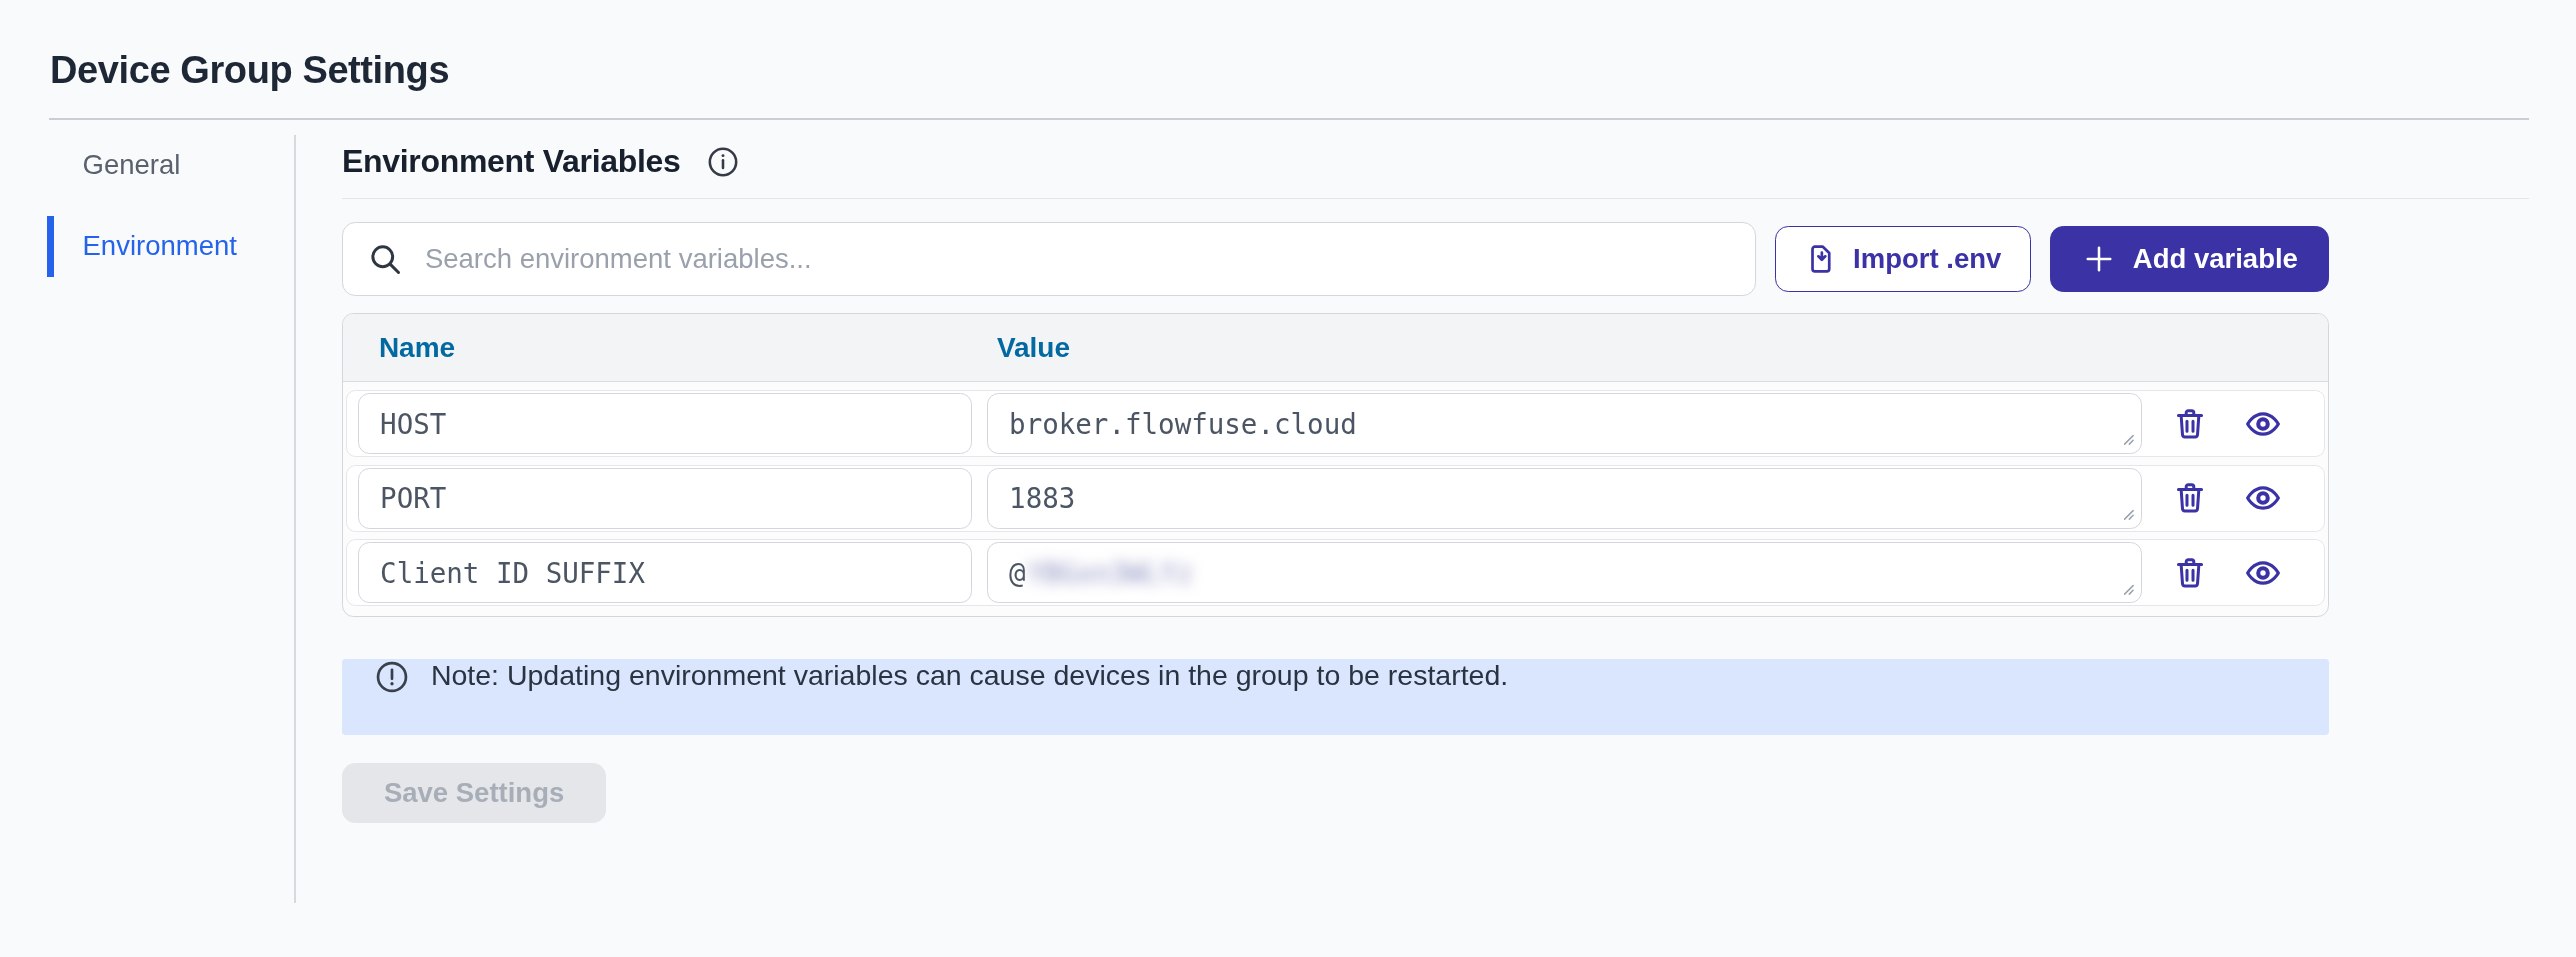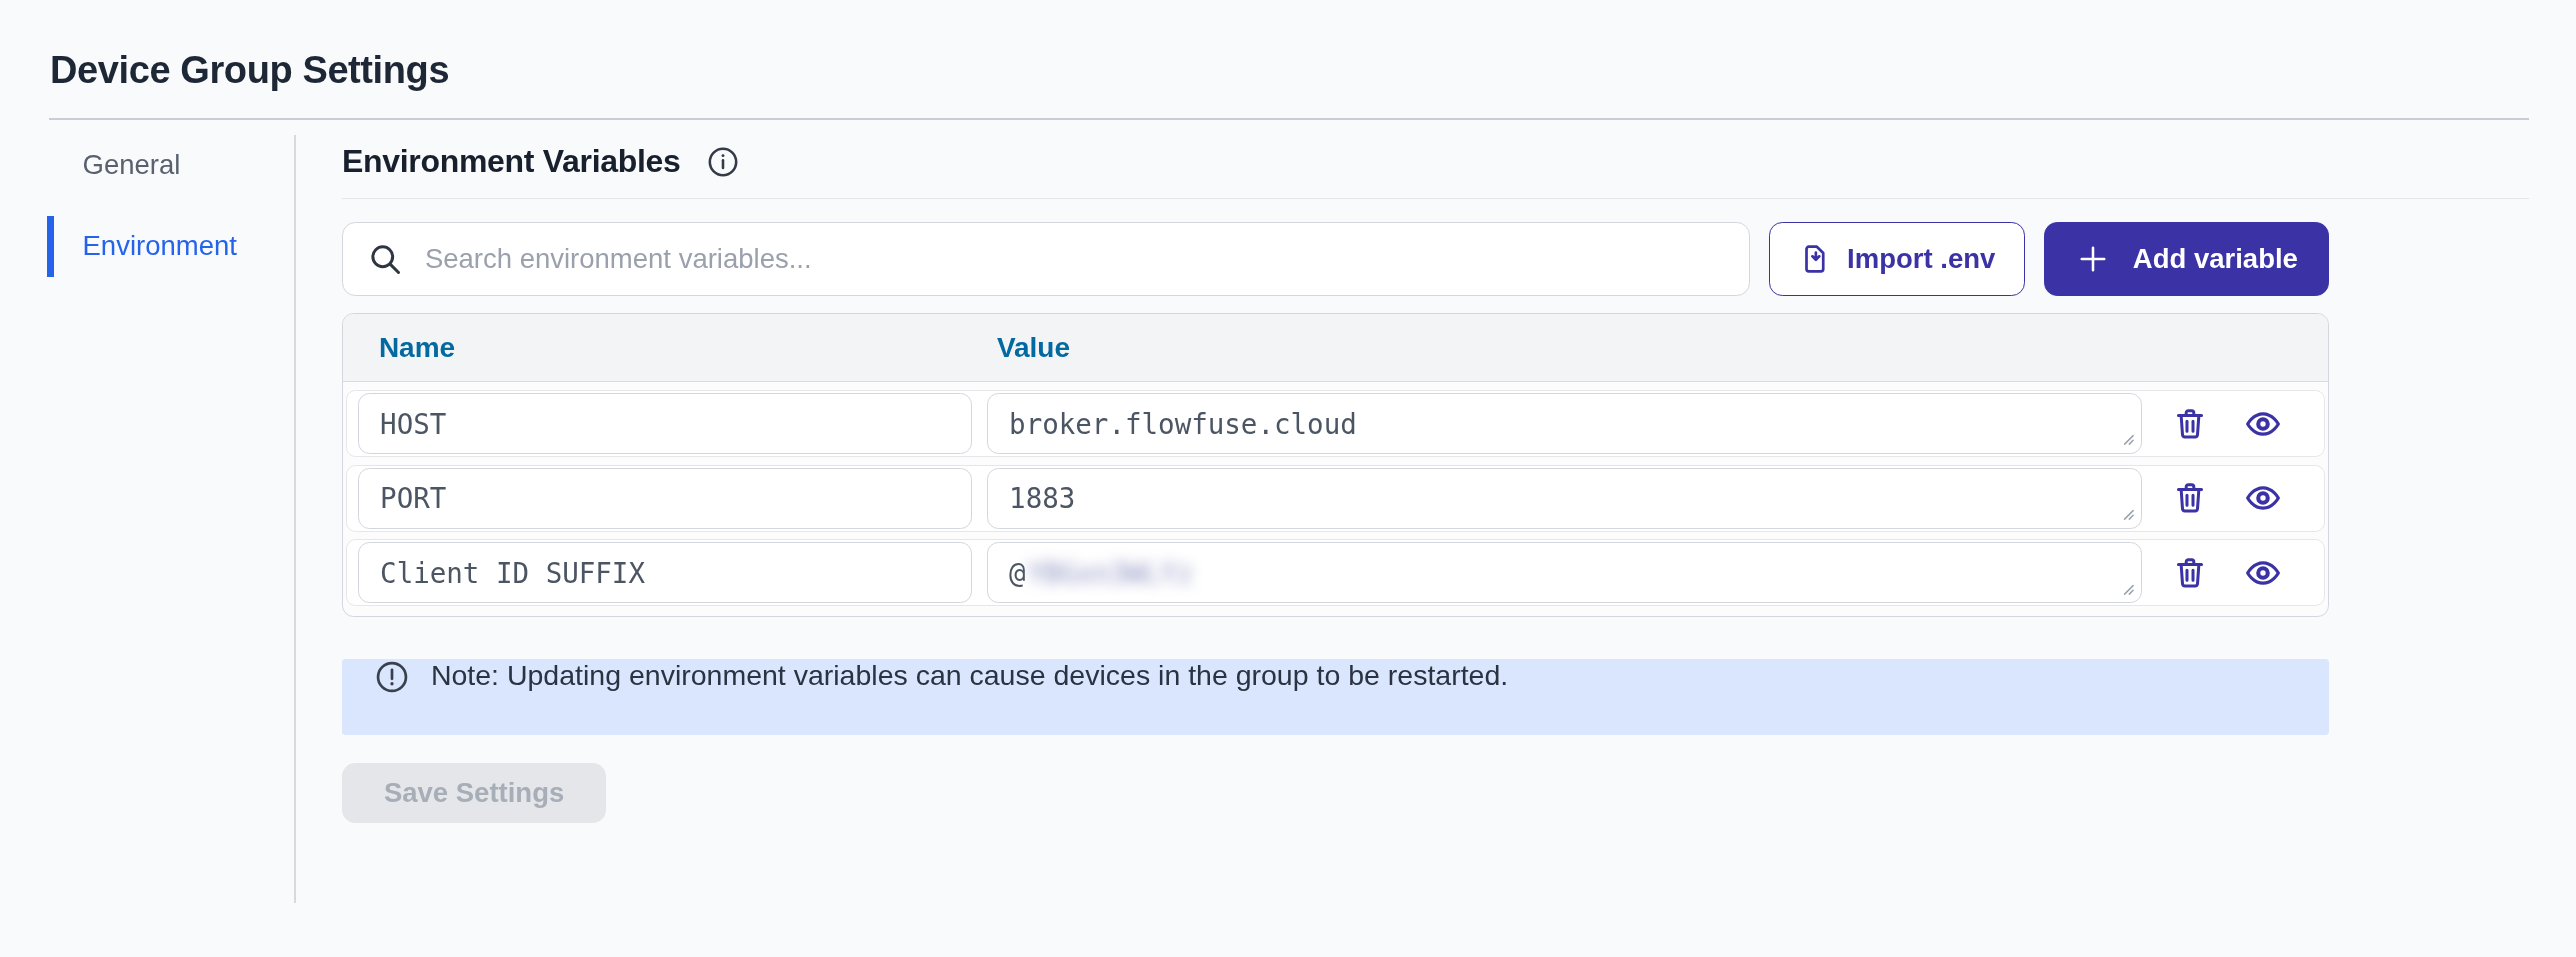--- a/index.html
+++ b/index.html
@@ -43,23 +43,23 @@
   .search-wrap { position:relative; flex:1; }
   .search-input {
     width:100%; height:74px; background:#ffffff;
     border:1.9px solid #d3d6dc; border-radius:13.3px;
     padding:0 23px 0 82px; font-size:27.5px; color:#374151;
     font-family:"Liberation Sans", sans-serif; outline:none;
   }
   .search-input::placeholder { color:#9aa1ad; }
   .search-icn { position:absolute; left:25px; top:19px; width:36px; height:36px; color:#2f3642; pointer-events:none; }
 
-  .btn { height:74px; border-radius:13.3px; display:flex; align-items:center; font-size:27.5px; font-weight:700; cursor:pointer; font-family:"Liberation Sans", sans-serif;justify-content:flex-end; }
+  .btn { height:66px; border-radius:13.3px; display:flex; align-items:center; font-size:27.5px; font-weight:700; cursor:pointer; font-family:"Liberation Sans", sans-serif;justify-content:flex-end; }
   .btn-import { background:#ffffff; border:1.9px solid #3B32A5; color:#3B32A5; padding:0 28.5px; gap:14.2px; }
-  .btn-add { background:#3B32A5; border:1.9px solid #3B32A5; color:#ffffff; padding:0 30px; gap:22px; }
+  .btn-add { background:#3B32A5; border:1.9px solid #3B32A5; color:#ffffff; padding:0 30px; gap:16px; }
   .btn svg { display:block; }
 
   .env-table {
     margin-top:17px; width:1987px;
     border:1.9px solid #d3d6dc; border-radius:11.4px;
     background:#fcfcfd; overflow:hidden;
   }
   .t-header {
     display:flex; align-items:center; height:68px;
     background:#f3f4f6; border-bottom:1.9px solid #d8dbe0;

